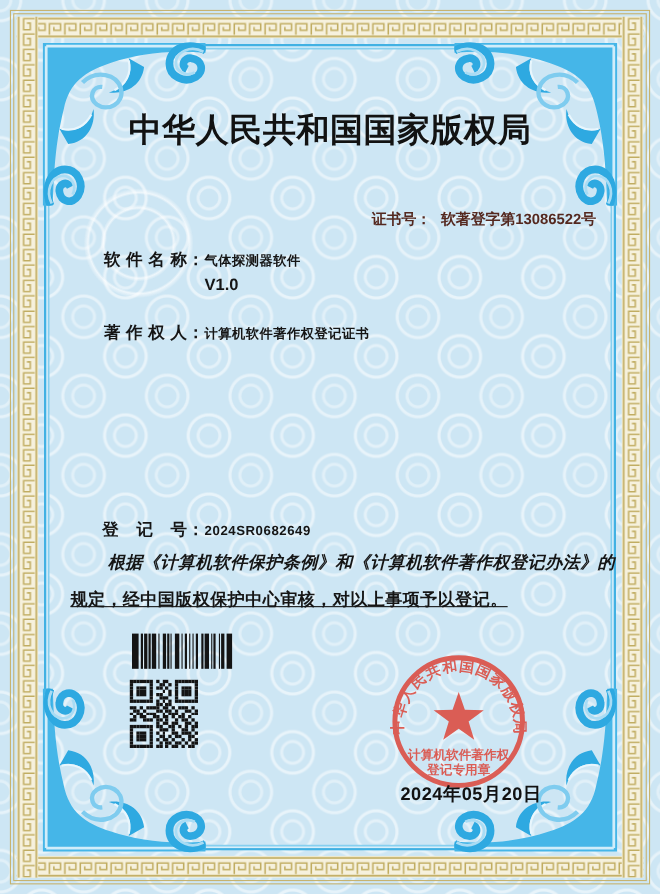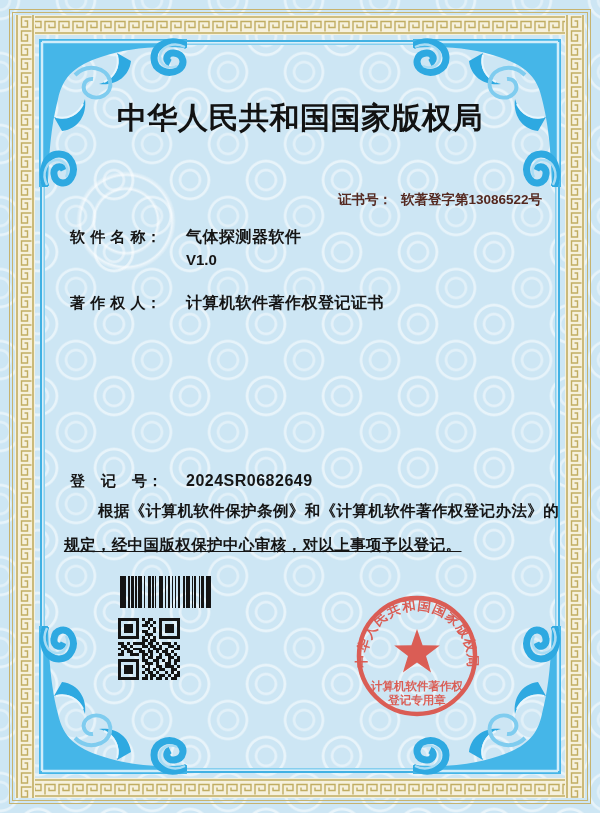--- a/index.html
+++ b/index.html
@@ -48,26 +48,26 @@
 
   
   .title { position:absolute; width:100%; text-align:center; color:#121212; font-weight:900; }
   .title-1 { top:98px;  font-size:30px; letter-spacing:.5px; }
   .title-2 { top:140px; font-size:28px; letter-spacing:1.5px; }
 
   .certno { position:absolute; top:191px; right:58px; font-size:13.5px; font-weight:bold; color:#54281f; }
   .certno .lbl { margin-right:9px; }
 
   .frow { position:absolute; left:70px; font-size:16px; font-weight:bold; color:#151515; white-space:nowrap; }
-  .flabel { display:inline-block; width:116px; font-size:15px; letter-spacing:.5px; }
-  .fvalue { font-size:16px; letter-spacing:.5px; }
+  .flabel { display:inline-block; width:116px; font-size:15px; letter-spacing:.5px;text-align:right; }
+  .fvalue { font-size:12px; letter-spacing:.5px; }
   .fvalue2 { position:absolute; left:186px; font-size:15px; font-weight:bold; color:#151515; }
 
   .stmt { position:absolute; font-size:15.5px; font-weight:bold; color:#151515; letter-spacing:.4px; white-space:nowrap; }
-  .stmt-1 { top:501px; left:98px; }
+  .stmt-1 { top:501px; left:98px;font-style:italic; }
   .stmt-2 { top:535px; left:64px;text-decoration:underline; }
 
   .date { position:absolute; top:711px; left:364px; font-size:16.5px; font-weight:900; color:#111; letter-spacing:.5px; }
 
   
   .barcode { position:absolute; left:120px; top:576px; width:91px; height:32px; display:flex; }
   .barcode .bar-b { background:#141414; }
   .barcode .bar-w { background:transparent; }
 
   .qr { position:absolute; left:118px; top:618px; width:62px; height:62px;
@@ -666,14 +666,15 @@
     <circle cx="65" cy="65" r="58" fill="none" stroke="#dc4b40" stroke-width="4.5"></circle>
     <path id="sealArc" d="M 15,80 A 51,51 0 1 1 115,80" fill="none"></path>
     <text font-size="13.5" font-weight="bold" fill="#dc4b40" letter-spacing="1">
       <textPath href="#sealArc" startOffset="50%" text-anchor="middle">中华人民共和国国家版权局</textPath>
     </text>
     <polygon fill="#dc4b40" points="65,38 70.6,54.3 87.8,54.6 74,64.9 79.1,81.4 65,71.5 50.9,81.4 56,64.9 42.2,54.6 59.4,54.3"></polygon>
     <text x="65" y="99" text-anchor="middle" font-size="11.5" font-weight="bold" fill="#dc4b40">计算机软件著作权</text>
     <text x="65" y="113" text-anchor="middle" font-size="11.5" font-weight="bold" fill="#dc4b40">登记专用章</text>
   </svg>
 
+  <div class="date">2024年05月20日</div>
 
 </div>
 
 </body></html>

